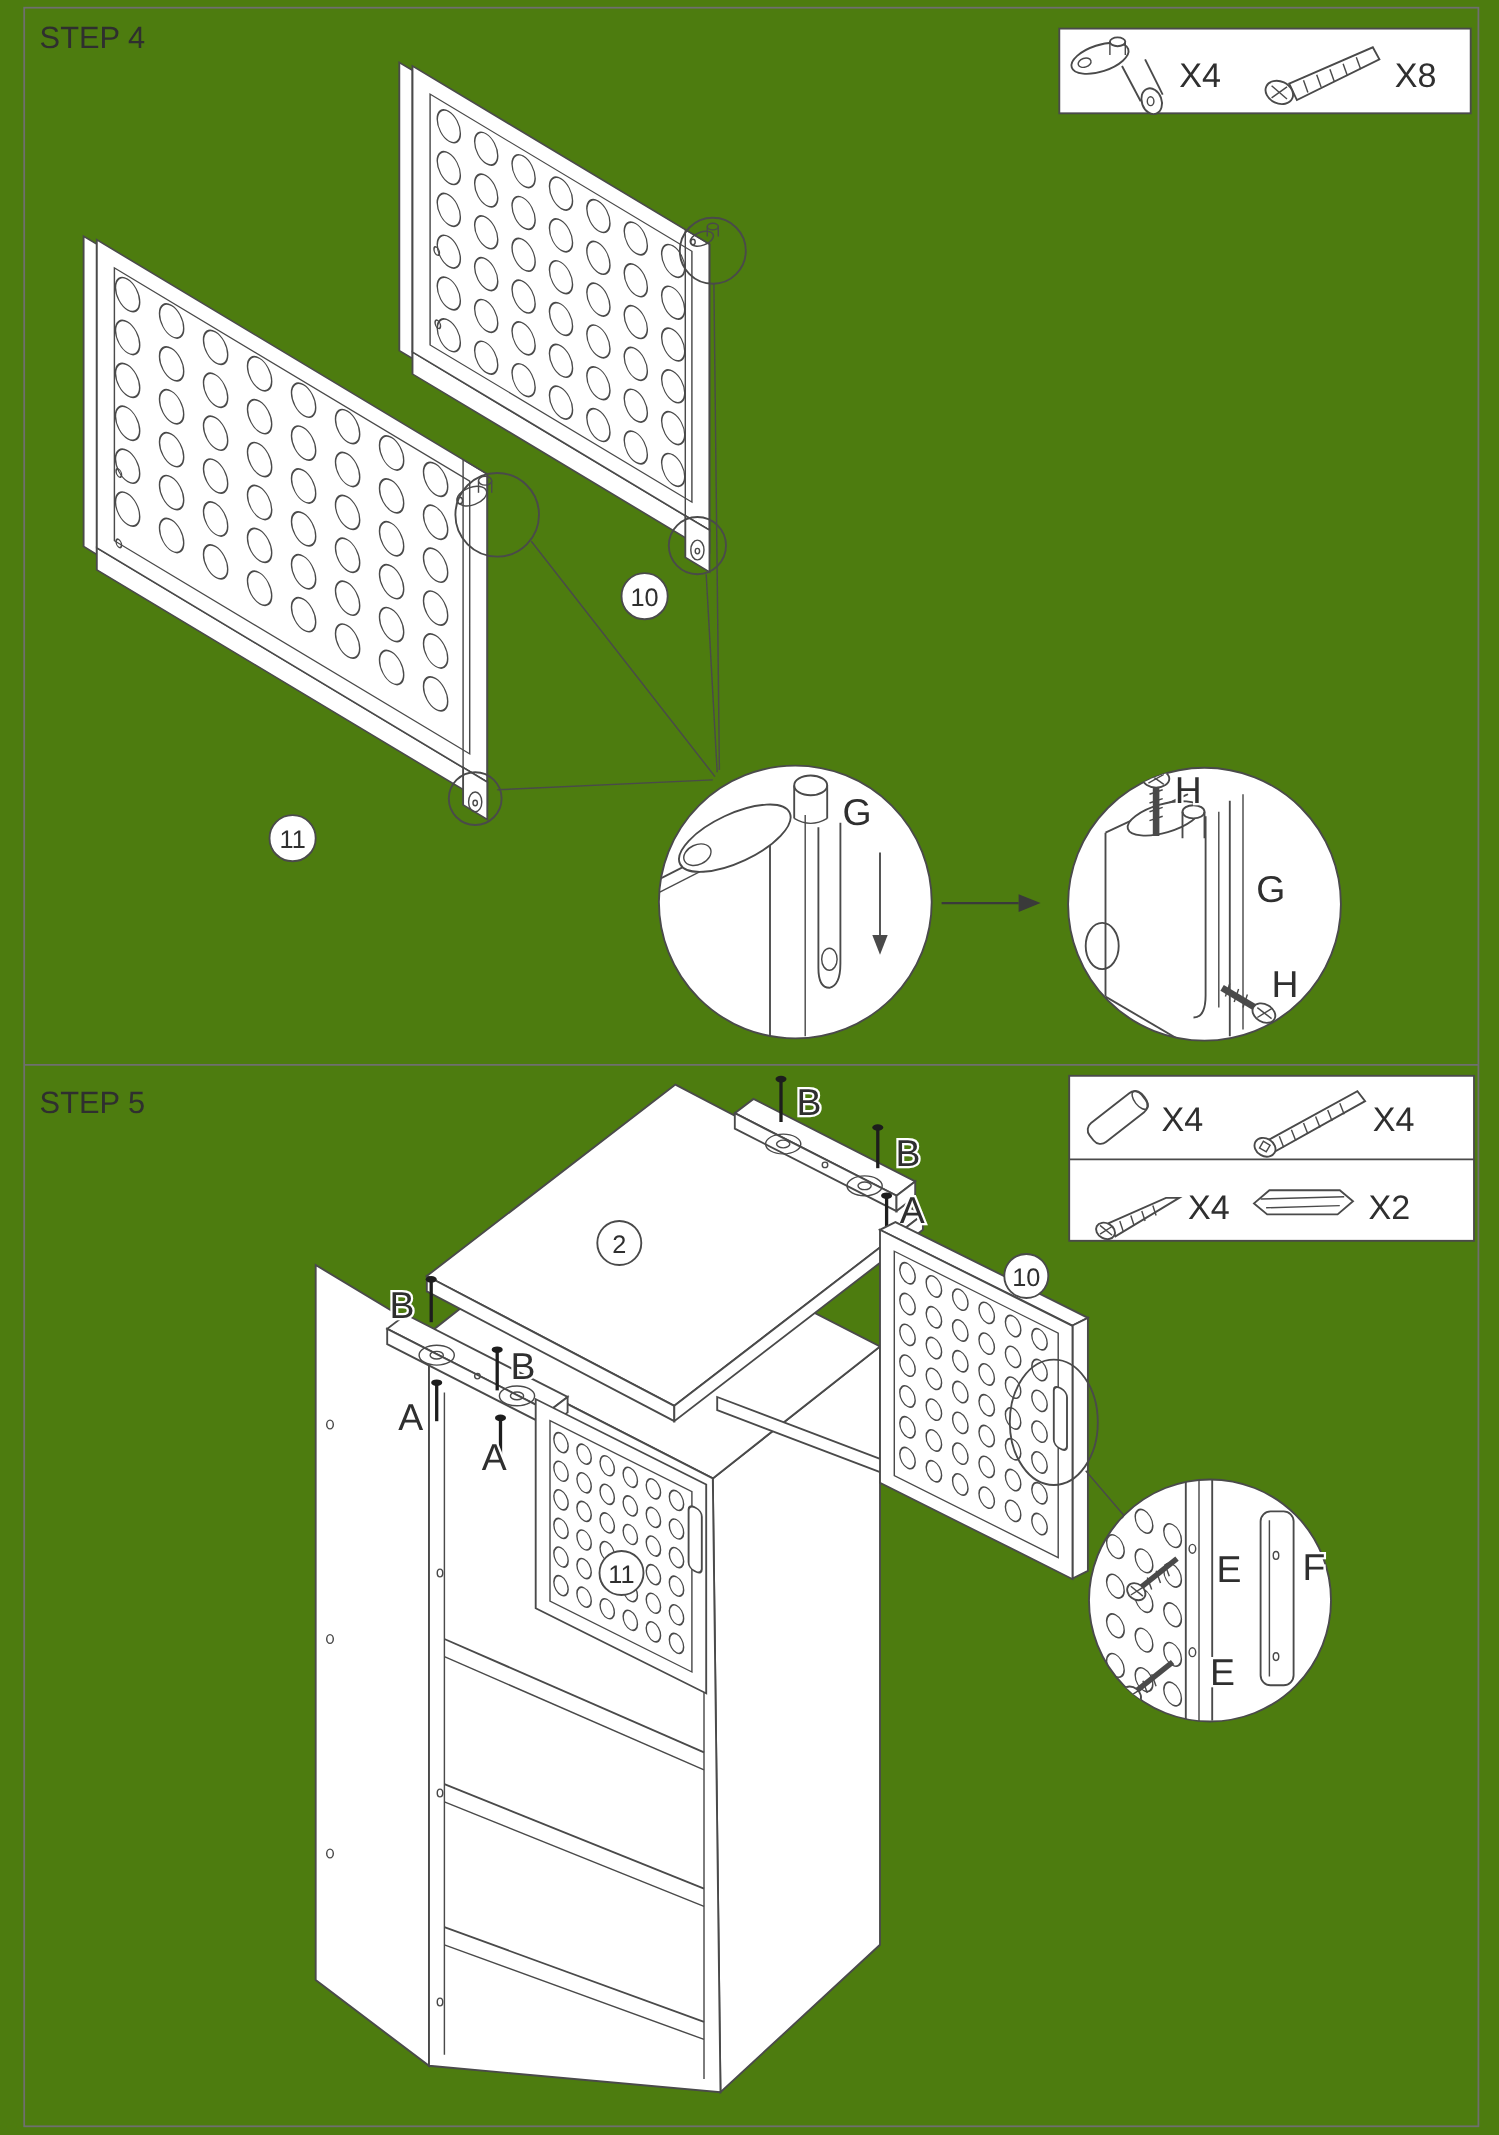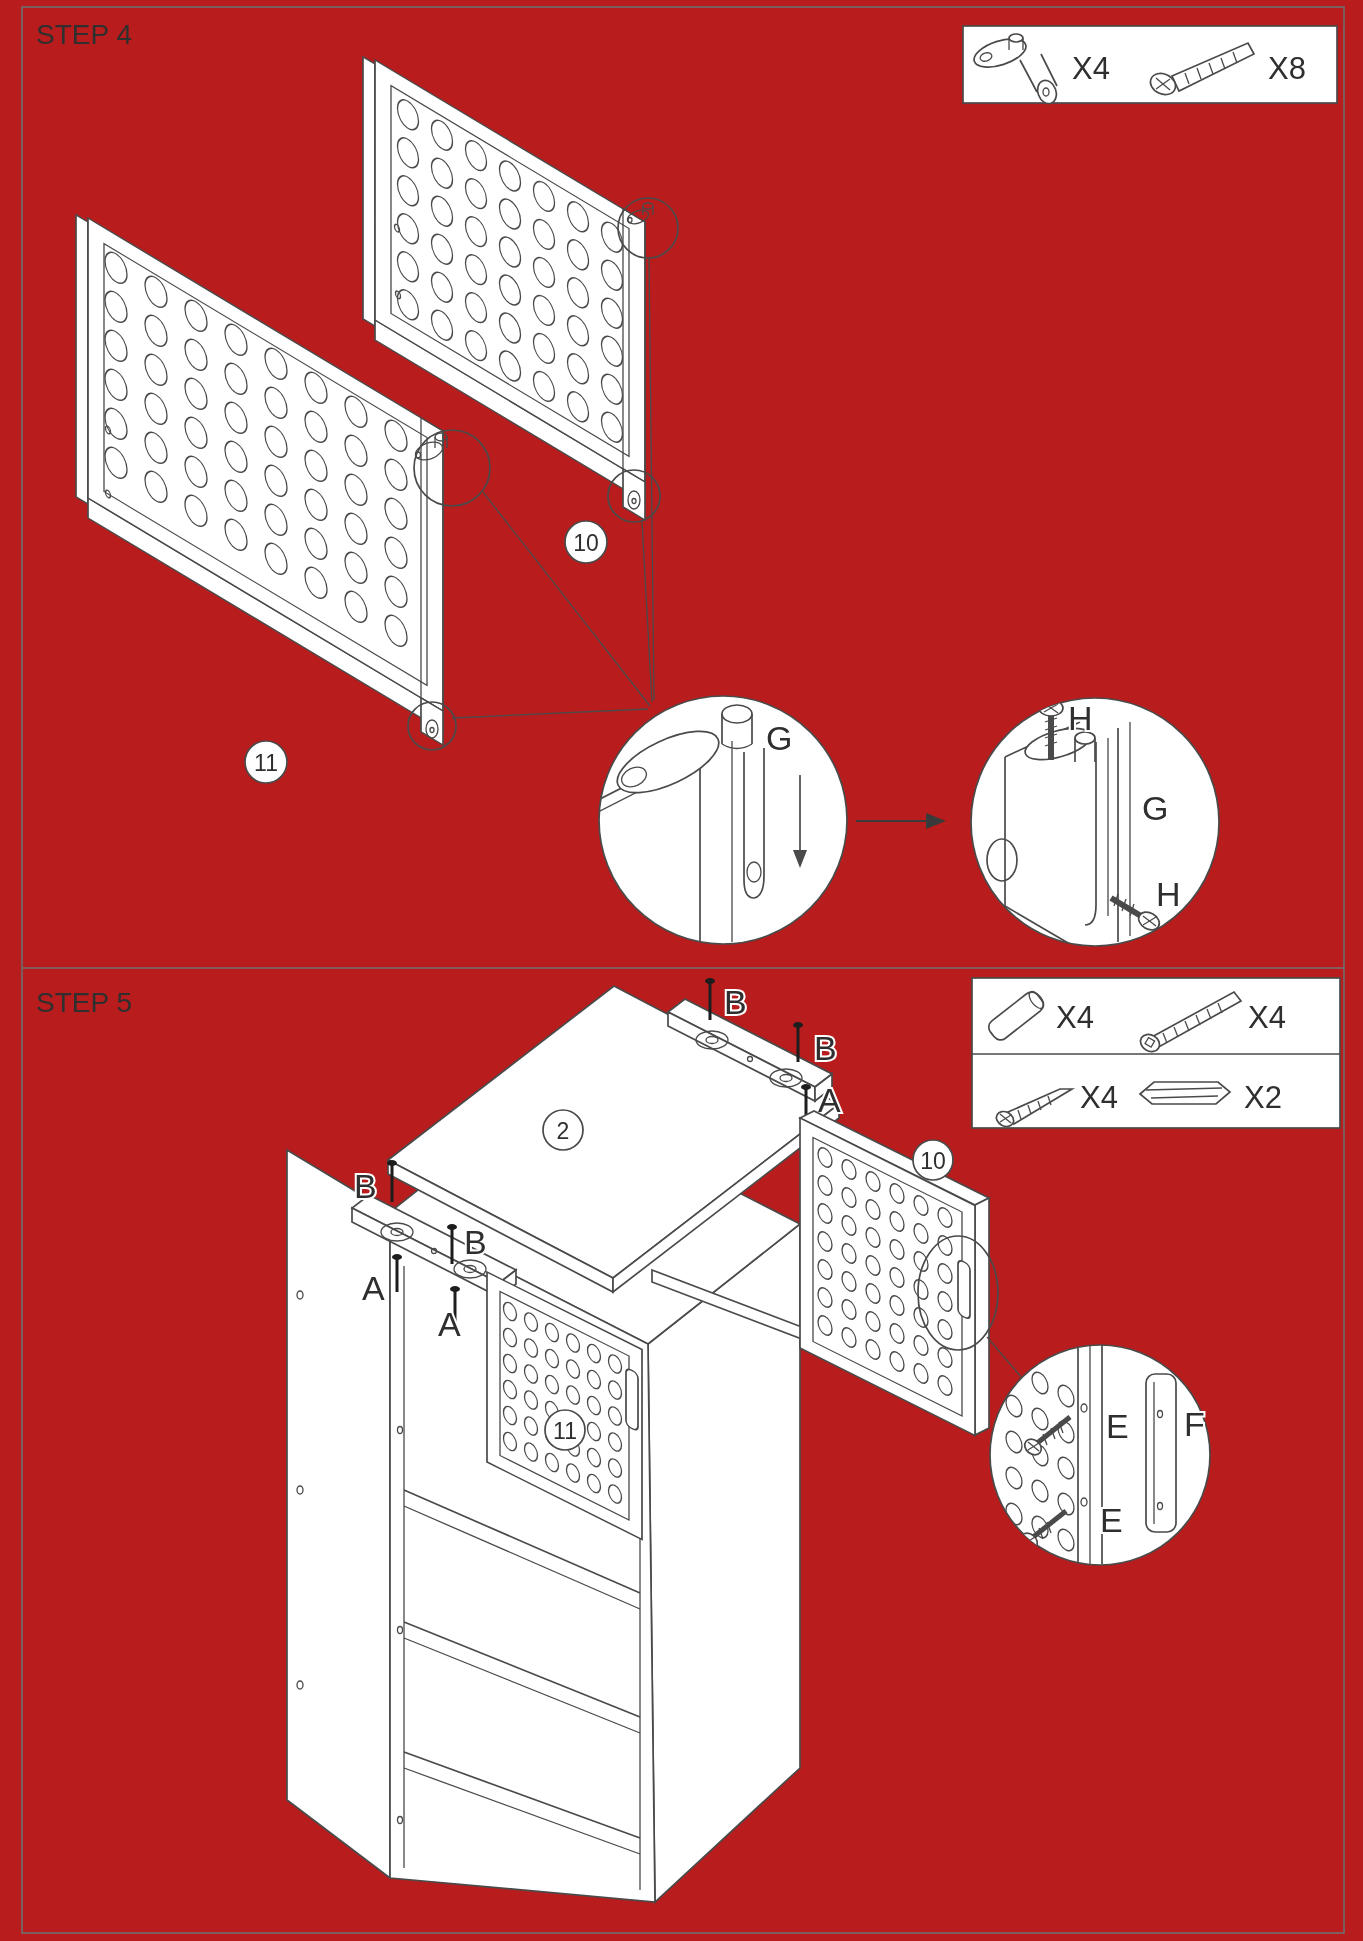--- a/index.html
+++ b/index.html
@@ -1,16 +1,16 @@
 <!DOCTYPE html>
 <html><head>
 <meta charset="utf-8">
 <style>
   html,body{margin:0;padding:0;background:#ffffff;}
-  .page{width:1363px;height:1941px;position:relative;background:#b91c1c;font-family:"Liberation Sans",sans-serif;}
+  .page{width:1363px;height:1941px;position:relative;background:#4d7c0f;font-family:"Liberation Sans",sans-serif;}
   svg{display:block;}
   svg text{font-family:"Liberation Sans",sans-serif;fill:#2f2f2f;}
   .title{font-size:28px;}
   .qty{font-size:31px;}
   .lbl{font-size:34px;paint-order:stroke;stroke:#ffffff;stroke-width:4px;}
   .circnum{font-size:23px;text-anchor:middle;dominant-baseline:central;}
   .ln{stroke:#4a4a4a;fill:none;stroke-width:1.7;}
   .lnthin{stroke:#4a4a4a;fill:none;stroke-width:1.3;}
   .white{fill:#ffffff;stroke:#4a4a4a;stroke-width:1.7;}
   .darkpin{stroke:#1d1d1d;stroke-width:3;}

